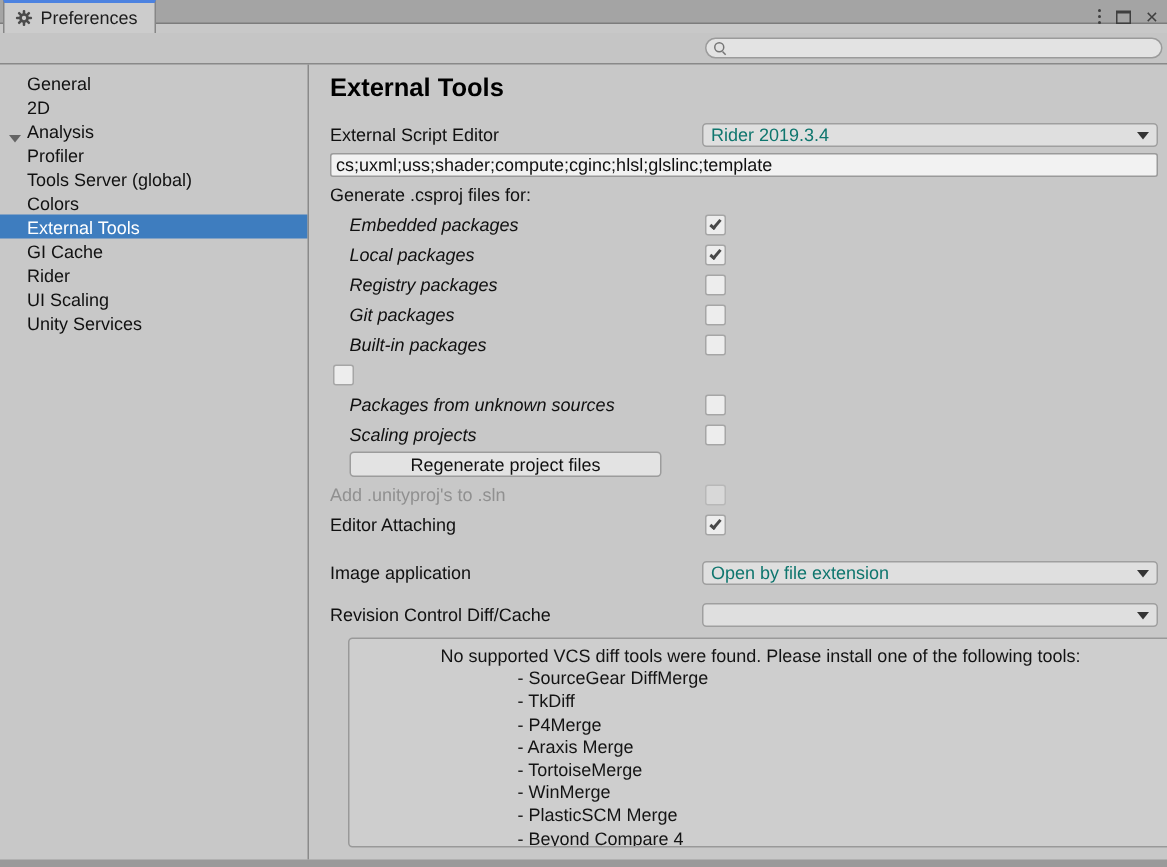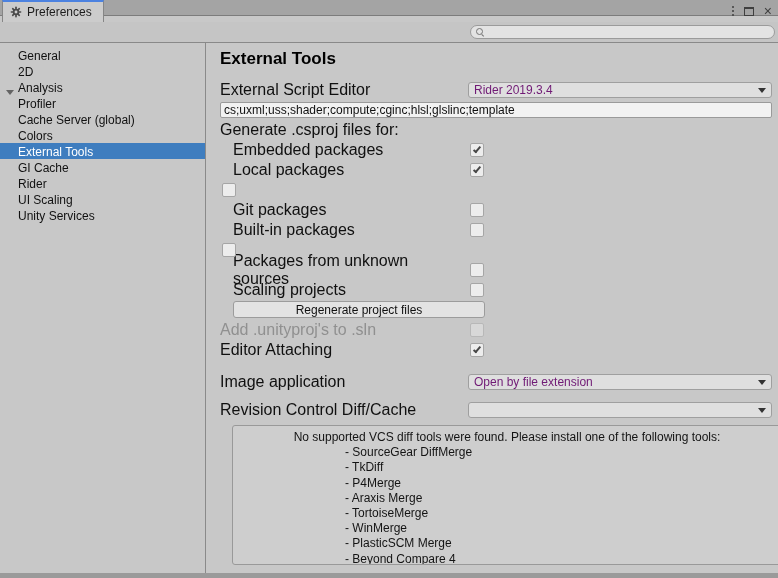--- a/index.html
+++ b/index.html
@@ -37,39 +37,39 @@
   .side-item{display:flex;align-items:flex-end;height:16px;padding-left:6px;font-size:12px;color:#111;cursor:default;}
   .side-item .caret{width:0;height:0;border-left:4px solid transparent;border-right:4px solid transparent;
     border-top:5px solid #646464;margin-right:4px;visibility:hidden;flex:none;}
   .side-item.expanded .caret{visibility:visible;}
   .side-item.selected{background:#3e7dbf;color:#fff;}
 
   
   .main{flex:1;height:100%;padding-left:14px;overflow:hidden;}
   .page-title{font-size:17px;font-weight:bold;color:#000;margin:6px 0 11px 0;}
   .row{display:flex;align-items:center;height:20px;}
-  .row .lbl{width:248px;flex:none;font-size:16px;color:#101010;}
+  .row .lbl{width:248px;flex:none;font-size:12px;color:#101010;}
   .ctrl{flex:1;margin-right:6px;display:flex;align-items:center;}
   .dropdown{flex:1;height:16px;background:#dfdfdf;border:1px solid #9f9f9f;border-radius:3px;
     display:flex;align-items:center;padding:0 5px;cursor:default;}
-  .dd-value{font-size:12px;color:#701a75;white-space:nowrap;overflow:hidden;}
+  .dd-value{font-size:12px;color:#0f766e;white-space:nowrap;overflow:hidden;}
   .dd-arrow{margin-left:auto;width:0;height:0;border-left:4px solid transparent;border-right:4px solid transparent;
     border-top:5px solid #333;flex:none;}
   .textfield{flex:1;height:16px;background:#f2f2f2;border:1px solid #9a9a9a;border-radius:2px;
     font-size:12px;padding:0 3px;font-family:"Liberation Sans","DejaVu Sans",sans-serif;color:#101010;min-width:0;}
   .checkbox{width:14px;height:14px;background:#ededed;border:1px solid #a6a6a6;border-radius:2px;
     position:relative;flex:none;margin-left:2px;cursor:default;}
   .check-icon{display:none;position:absolute;left:4px;top:1px;width:4px;height:8px;
     border-right:2px solid #484848;border-bottom:2px solid #484848;transform:rotate(40deg);}
   .opt-row.checked .check-icon{display:block;}
-  #csproj-list .lbl{padding-left:13px;}
+  #csproj-list .lbl{padding-left:13px;font-style:italic;}
   .opt-row.disabled .lbl{color:#909090;}
   .opt-row.disabled .checkbox{background:#d8d8d8;border-color:#b8b8b8;}
   .btn-row{height:18px;position:relative;margin:1px 0 1px 0;}
-  .gen-btn{position:absolute;left:13px;top:0;width:252px;height:17px;background:#e3e3e3;
+  .gen-btn{position:absolute;left:13px;top:0;width:208px;height:17px;background:#e3e3e3;
     border:1px solid #9c9c9c;border-radius:3px;font-size:12px;color:#101010;
     font-family:"Liberation Sans","DejaVu Sans",sans-serif;padding:0;}
   .spacer12{height:12px;}
   .spacer8{height:8px;}
   .helpbox{width:550px;height:140px;margin-left:12px;margin-top:5px;background:#cecece;
     border:1px solid #999;border-radius:3px;font-size:12px;line-height:15.2px;color:#141414;
     padding-top:4px;overflow:hidden;}
   .help-intro{text-align:center;}
   .help-list{margin-left:112px;}
 
@@ -129,21 +129,21 @@
         <div class="side-item expanded">
           <span class="caret"></span>
           <span>Analysis</span>
         </div>
         <div class="side-item" style="">
           <span class="caret"></span>
           <span>Profiler</span>
         </div>
         <div class="side-item">
           <span class="caret"></span>
-          <span>Cache Server (global)</span>
+          <span>Tools Server (global)</span>
         </div>
         <div class="side-item">
           <span class="caret"></span>
           <span>Colors</span>
         </div>
         <div class="side-item selected">
           <span class="caret"></span>
           <span>External Tools</span>
         </div>
         <div class="side-item">
@@ -197,20 +197,21 @@
               <span class="check-icon"></span>
             </span>
           </div>
           <div class="row opt-row checked">
             <span class="lbl">Local packages</span>
             <span class="checkbox">
               <span class="check-icon"></span>
             </span>
           </div>
           <div class="row opt-row">
+            <span class="lbl">Registry packages</span>
             <span class="checkbox">
               
             </span>
           </div>
           <div class="row opt-row">
             <span class="lbl">Git packages</span>
             <span class="checkbox">
               
             </span>
           </div>

